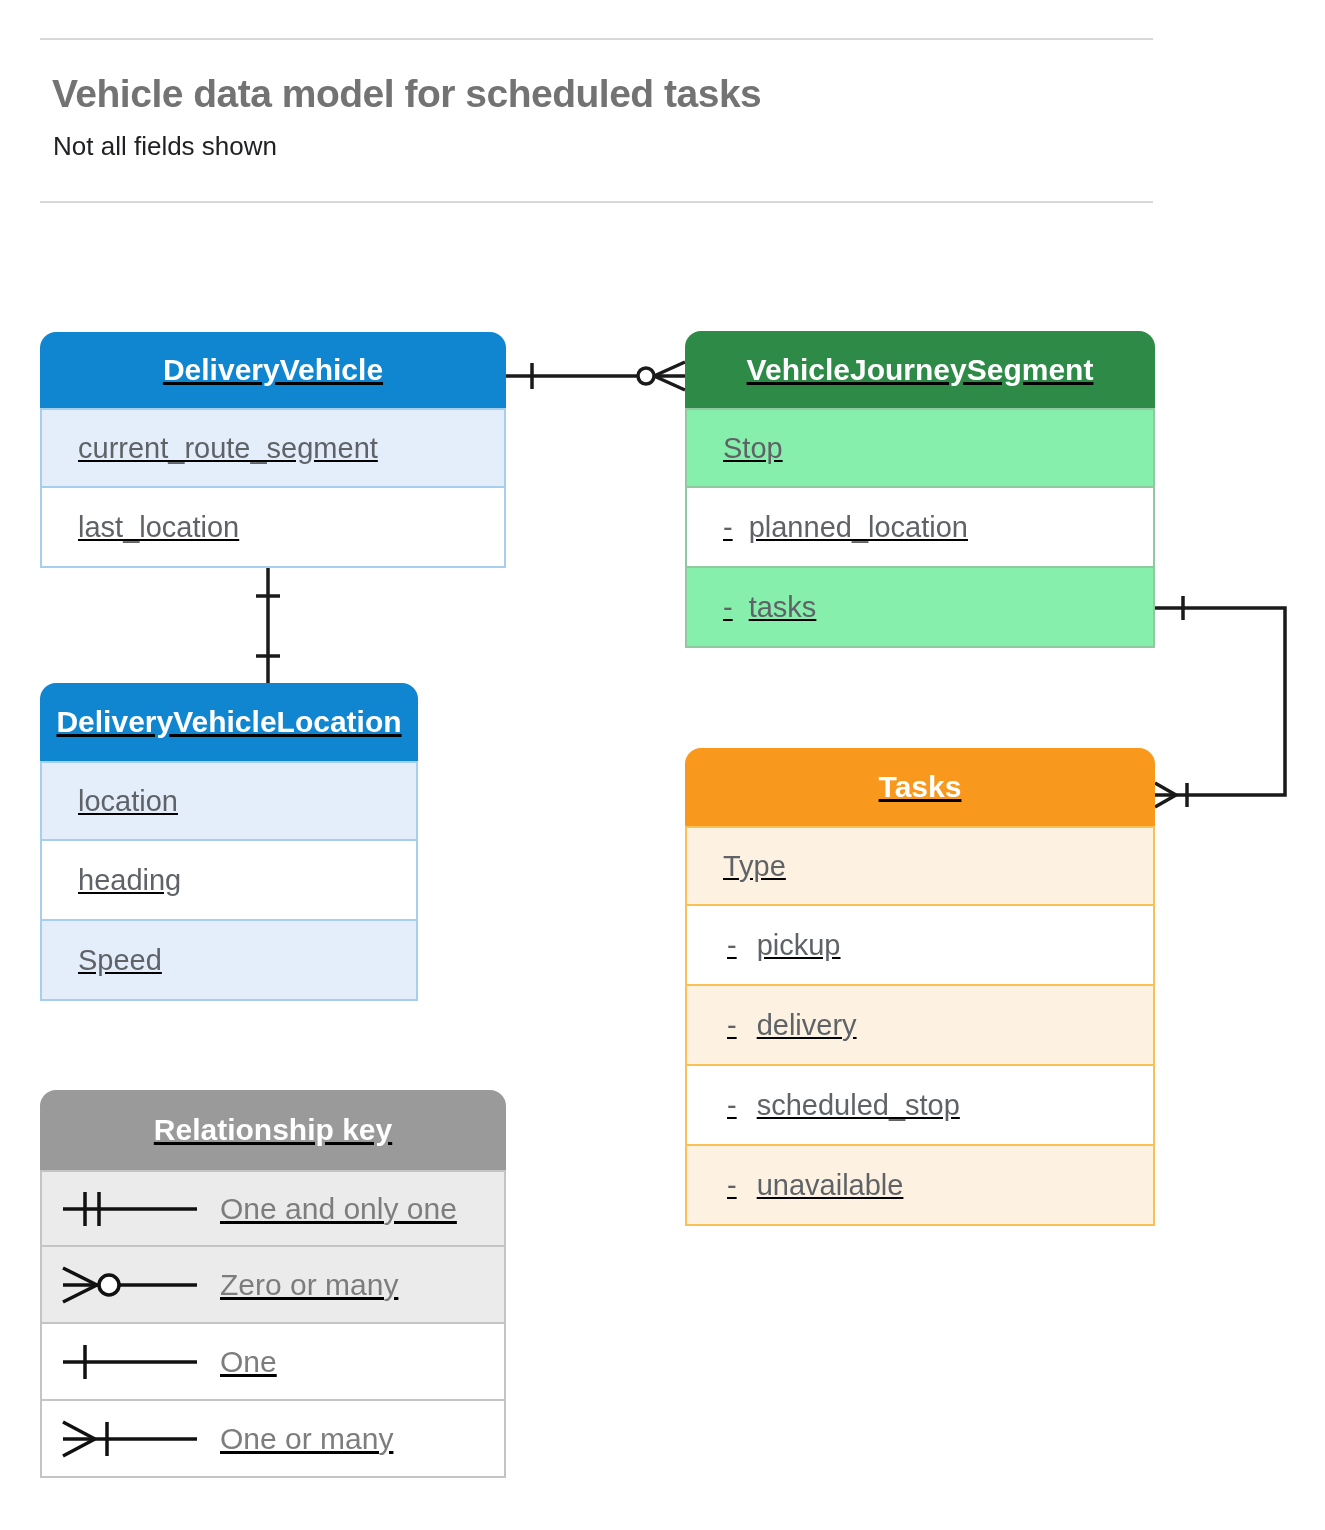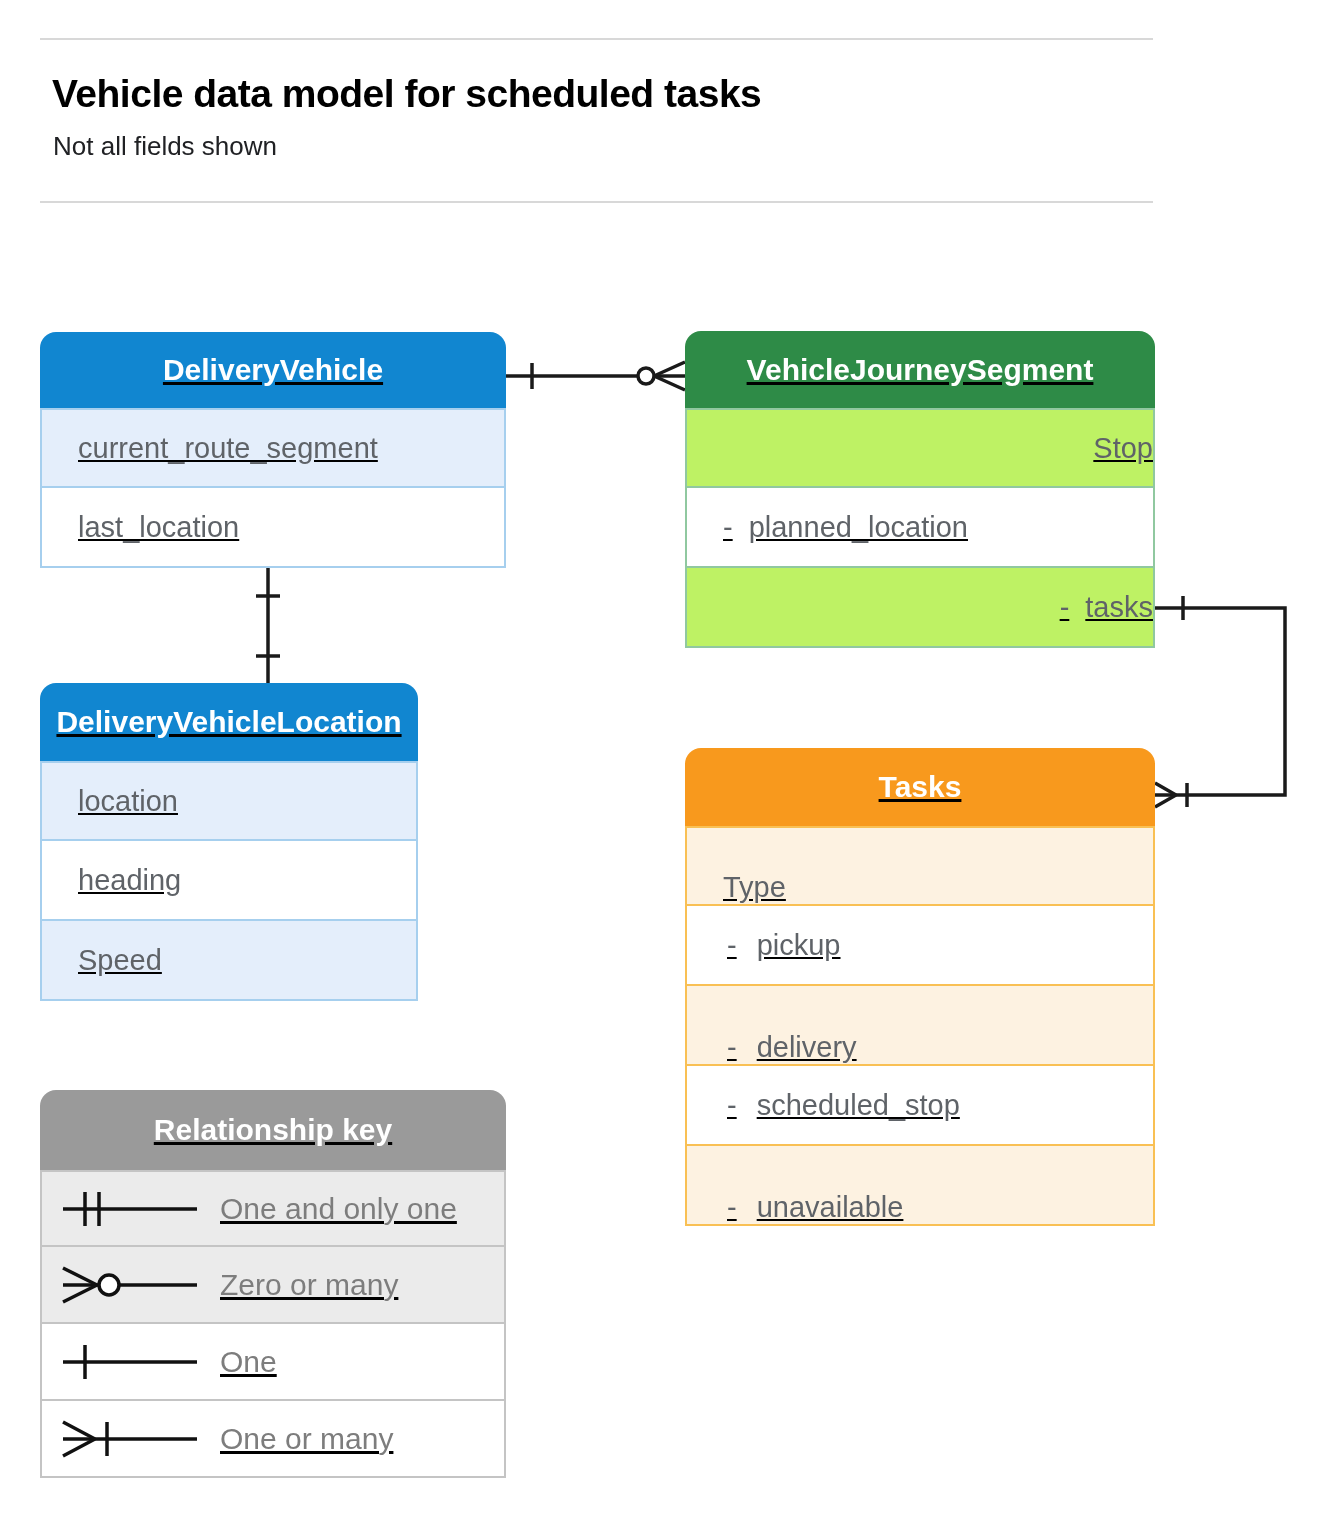--- a/index.html
+++ b/index.html
@@ -23,21 +23,21 @@
   }
   #divider-top { top: 38px; }
   #divider-bottom { top: 201px; }
   #page-title {
     position: absolute;
     left: 52px;
     top: 72px;
     margin: 0;
     font-size: 39px;
     font-weight: bold;
-    color: #000000;
+    color: #737373;
     letter-spacing: -0.5px;
   }
   #page-subtitle {
     position: absolute;
     left: 53px;
     top: 131px;
     margin: 0;
     font-size: 26px;
     color: #202124;
   }
@@ -71,25 +71,25 @@
   .dash { margin-right: 16px; }
   .indent .dash { margin-right: 20px; }
   .dash:empty { display: none; }
 
   .blue  .entity-header { background: #1186d0; }
   .blue  .row  { border-color: #a6cfee; }
   .blue  .tint { background: #e4eefb; }
 
   .green .entity-header { background: #2e8b47; }
   .green .row  { border-color: #90c8a0; }
-  .green .tint { background: #bef264; justify-content: flex-end; }
+  .green .tint { background: #86efac; }
 
   .orange .entity-header { background: #f8991d; }
   .orange .row  { border-color: #f9c054; }
-  .orange .tint { background: #fdf2e1; align-items: flex-end; }
+  .orange .tint { background: #fdf2e1; }
 
   .gray  .entity-header { background: #9a9a9a; }
   .gray  .row  { border-color: #c4c4c4; height: 77px; color: #7d7d7d; font-size: 30px; padding-left: 15px; }
   .gray  .tint { background: #ebebeb; }
 
   .legend-symbol {
     width: 145px;
     height: 44px;
     margin-right: 18px;
     flex: 0 0 auto;

